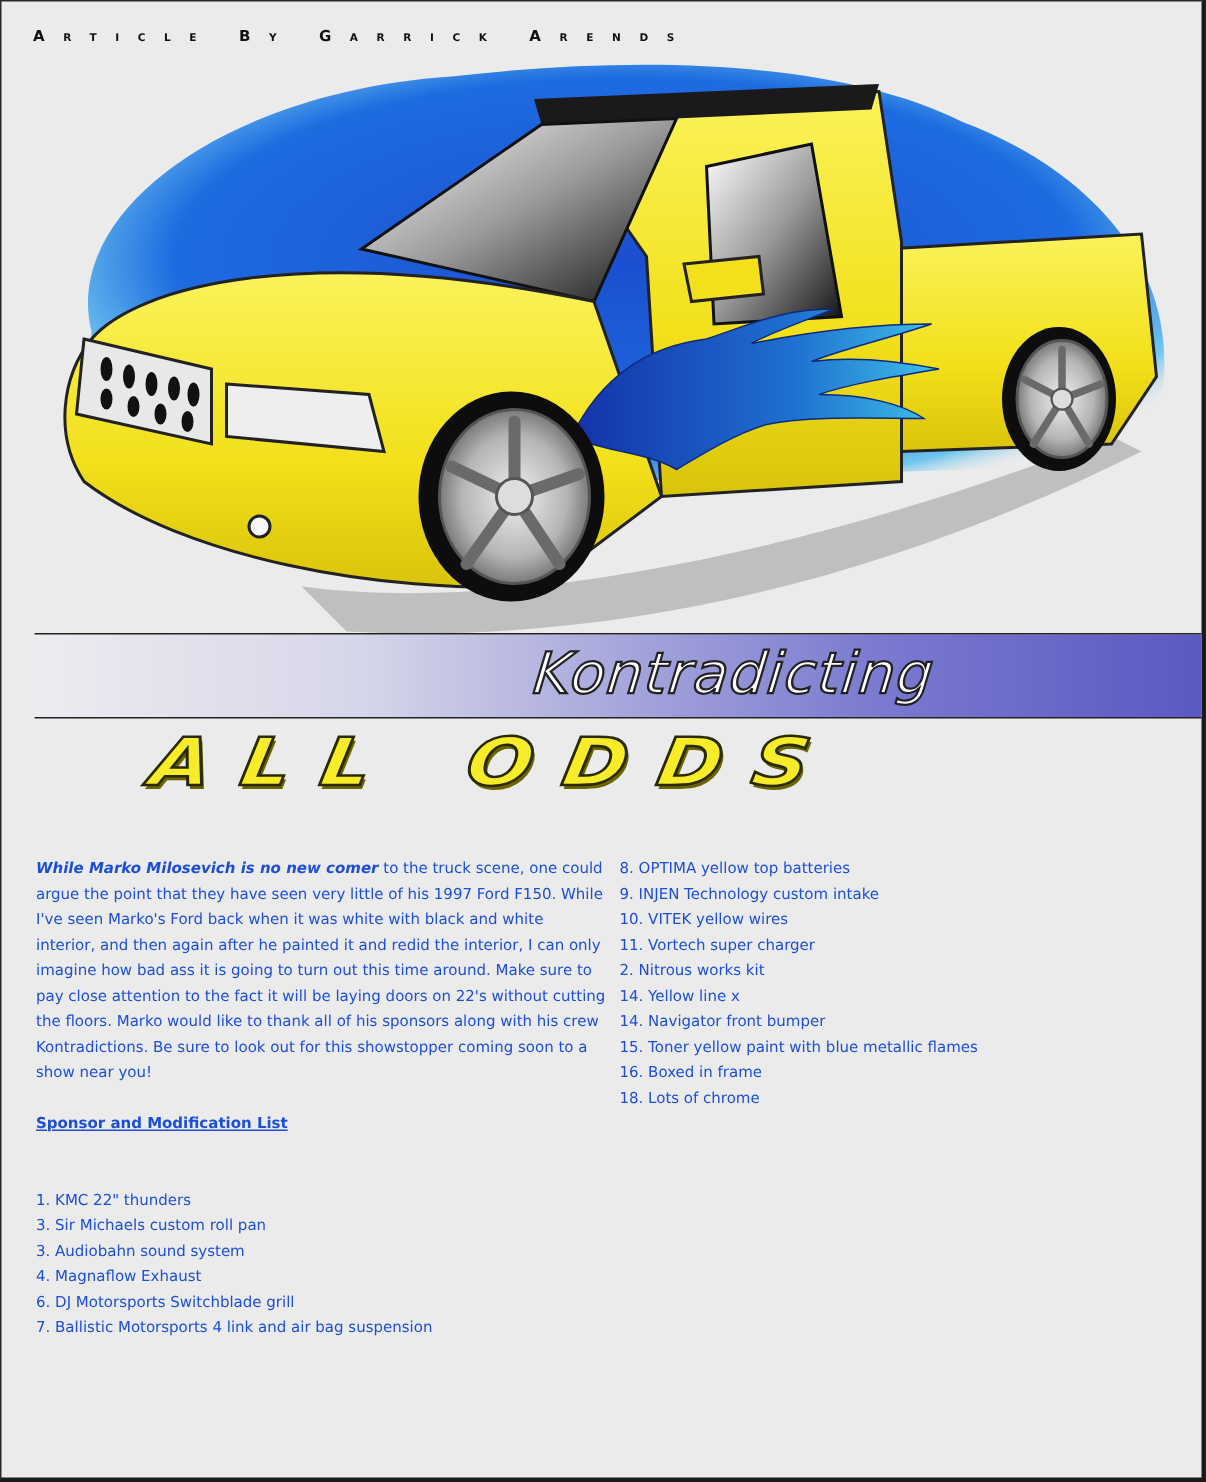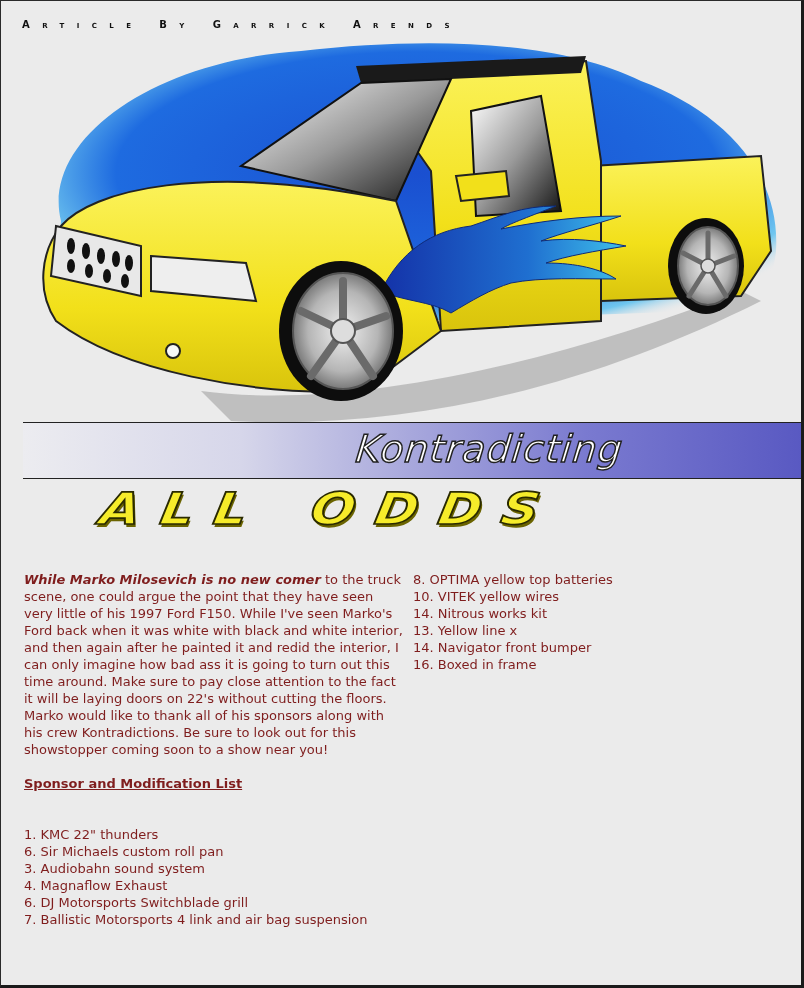--- a/index.html
+++ b/index.html
@@ -67,23 +67,23 @@
       -webkit-text-stroke: 2px #2a2a00;
       text-shadow: 2px 3px 0 #6b6400;
       z-index: 4;
       white-space: nowrap;
       transform: skewX(-10deg) scaleY(0.85);
       transform-origin: left center;
     }
     .title-2 .gap { display: inline-block; width: 44px; }
     .col {
       position: absolute;
-      font-size: 13px;
+      font-size: 10px;
       line-height: 17px;
-      color: #7f1d1d;
+      color: #1d4ed8;
     }
     .col-left { left: 23px; top: 570px; width: 380px; }
     .col-right { left: 412px; top: 570px; width: 385px; }
     .intro { margin: 0; }
     .intro .lead { font-weight: bold; font-style: italic; }
     .sponsor-heading {
       margin: 17px 0 0 0;
       font-weight: bold;
       text-decoration: underline;
       display: block;
@@ -194,32 +194,36 @@
   <div class="title-1">Kontradicting</div>
   <div class="title-2">
     <span>ALL</span><span class="gap"></span><span>ODDS</span>
   </div>
 
   <div class="col col-left">
     <p class="intro"><span class="lead">While Marko Milosevich is no new comer</span><span> to the truck scene, one could argue the point that they have seen very little of his 1997 Ford F150. While I've seen Marko's Ford back when it was white with black and white interior, and then again after he painted it and redid the interior, I can only imagine how bad ass it is going to turn out this time around. Make sure to pay close attention to the fact it will be laying doors on 22's without cutting the floors. Marko would like to thank all of his sponsors along with his crew Kontradictions. Be sure to look out for this showstopper coming soon to a show near you!</span></p>
     <span class="sponsor-heading">Sponsor and Modification List</span>
     <ul class="list list-left">
       <li>1. KMC 22" thunders</li>
-      <li>6. Sir Michaels custom roll pan</li>
+      <li>3. Sir Michaels custom roll pan</li>
       <li>3. Audiobahn sound system</li>
       <li>4. Magnaflow Exhaust</li>
       <li>6. DJ Motorsports Switchblade grill</li>
       <li>7. Ballistic Motorsports 4 link and air bag suspension</li>
     </ul>
   </div>
 
   <div class="col col-right">
     <ul class="list">
       <li>8. OPTIMA yellow top batteries</li>
+      <li>9. INJEN Technology custom intake</li>
       <li>10. VITEK yellow wires</li>
-      <li>14. Nitrous works kit</li>
-      <li>13. Yellow line x</li>
+      <li>11. Vortech super charger</li>
+      <li>2. Nitrous works kit</li>
+      <li>14. Yellow line x</li>
       <li>14. Navigator front bumper</li>
+      <li>15. Toner yellow paint with blue metallic flames</li>
       <li>16. Boxed in frame</li>
+      <li>18. Lots of chrome</li>
     </ul>
   </div>
 
 </div>
 
 </body></html>

